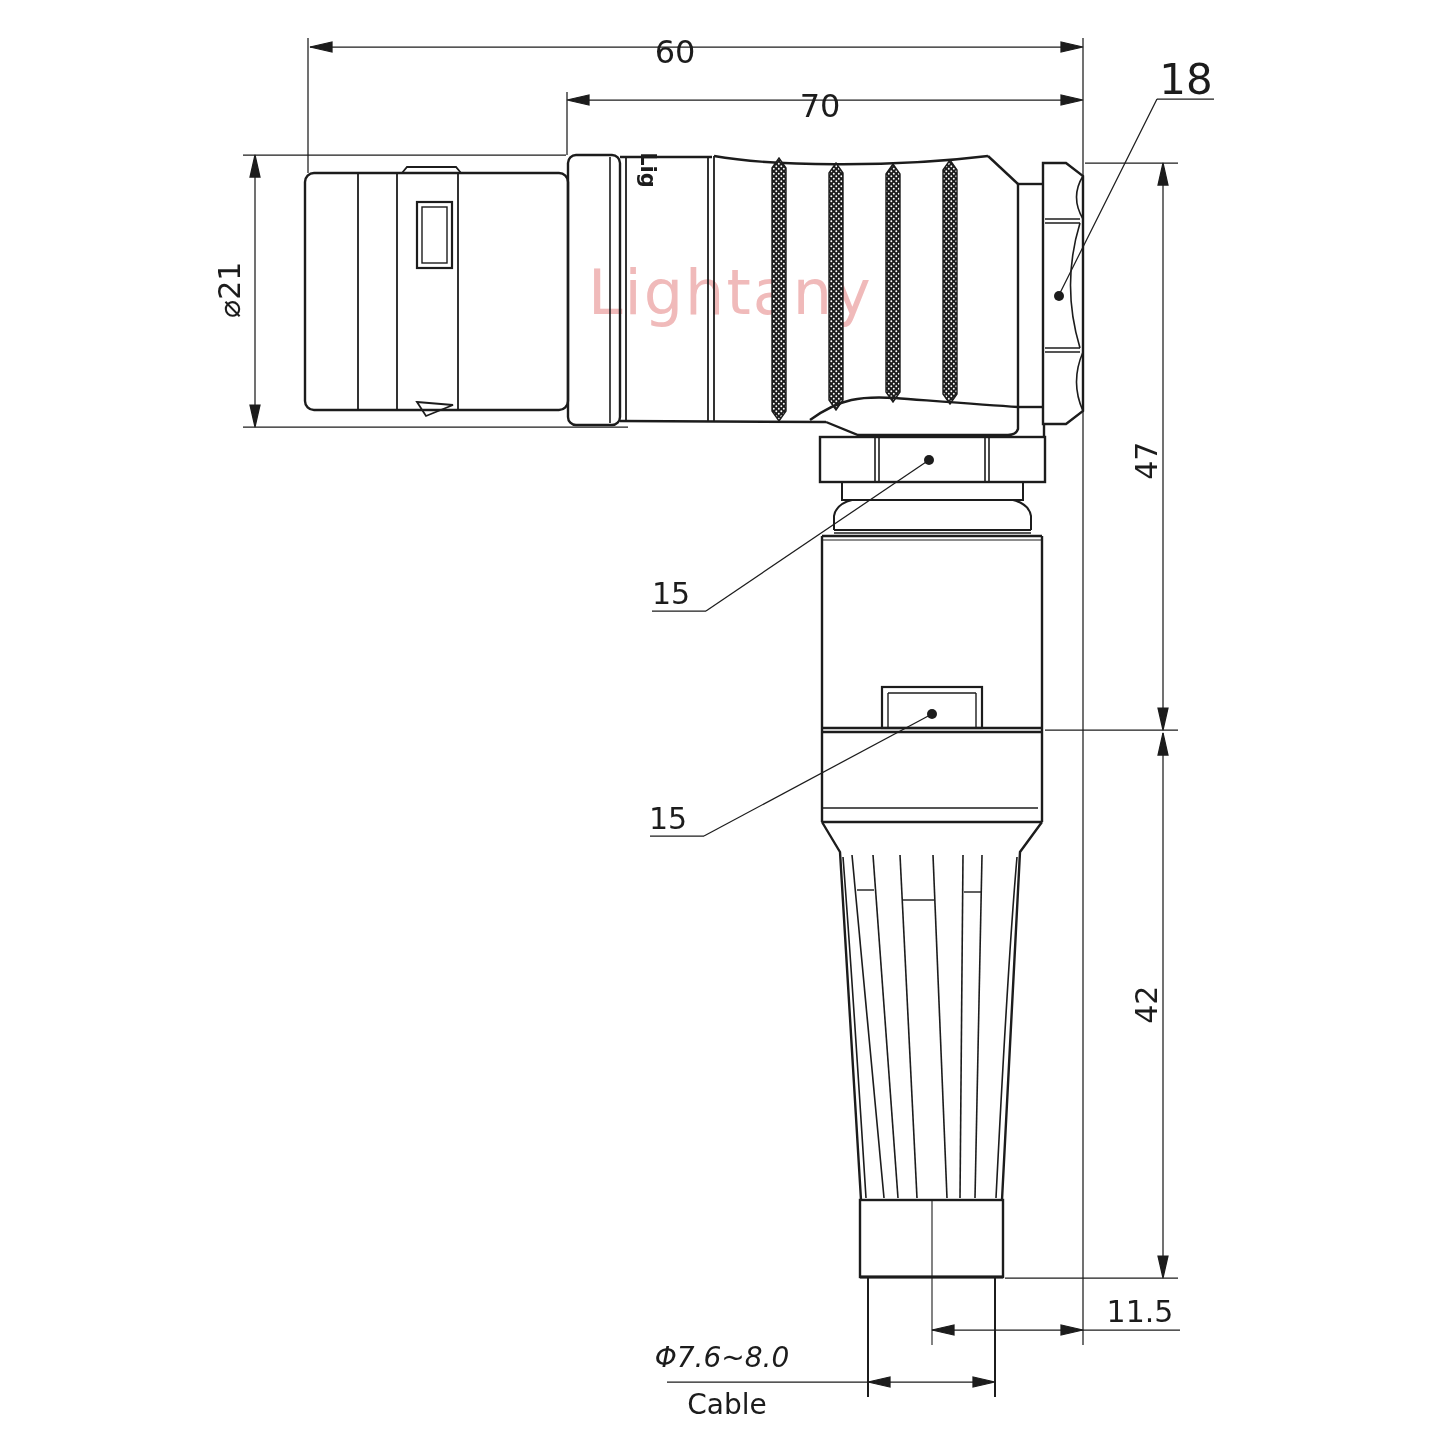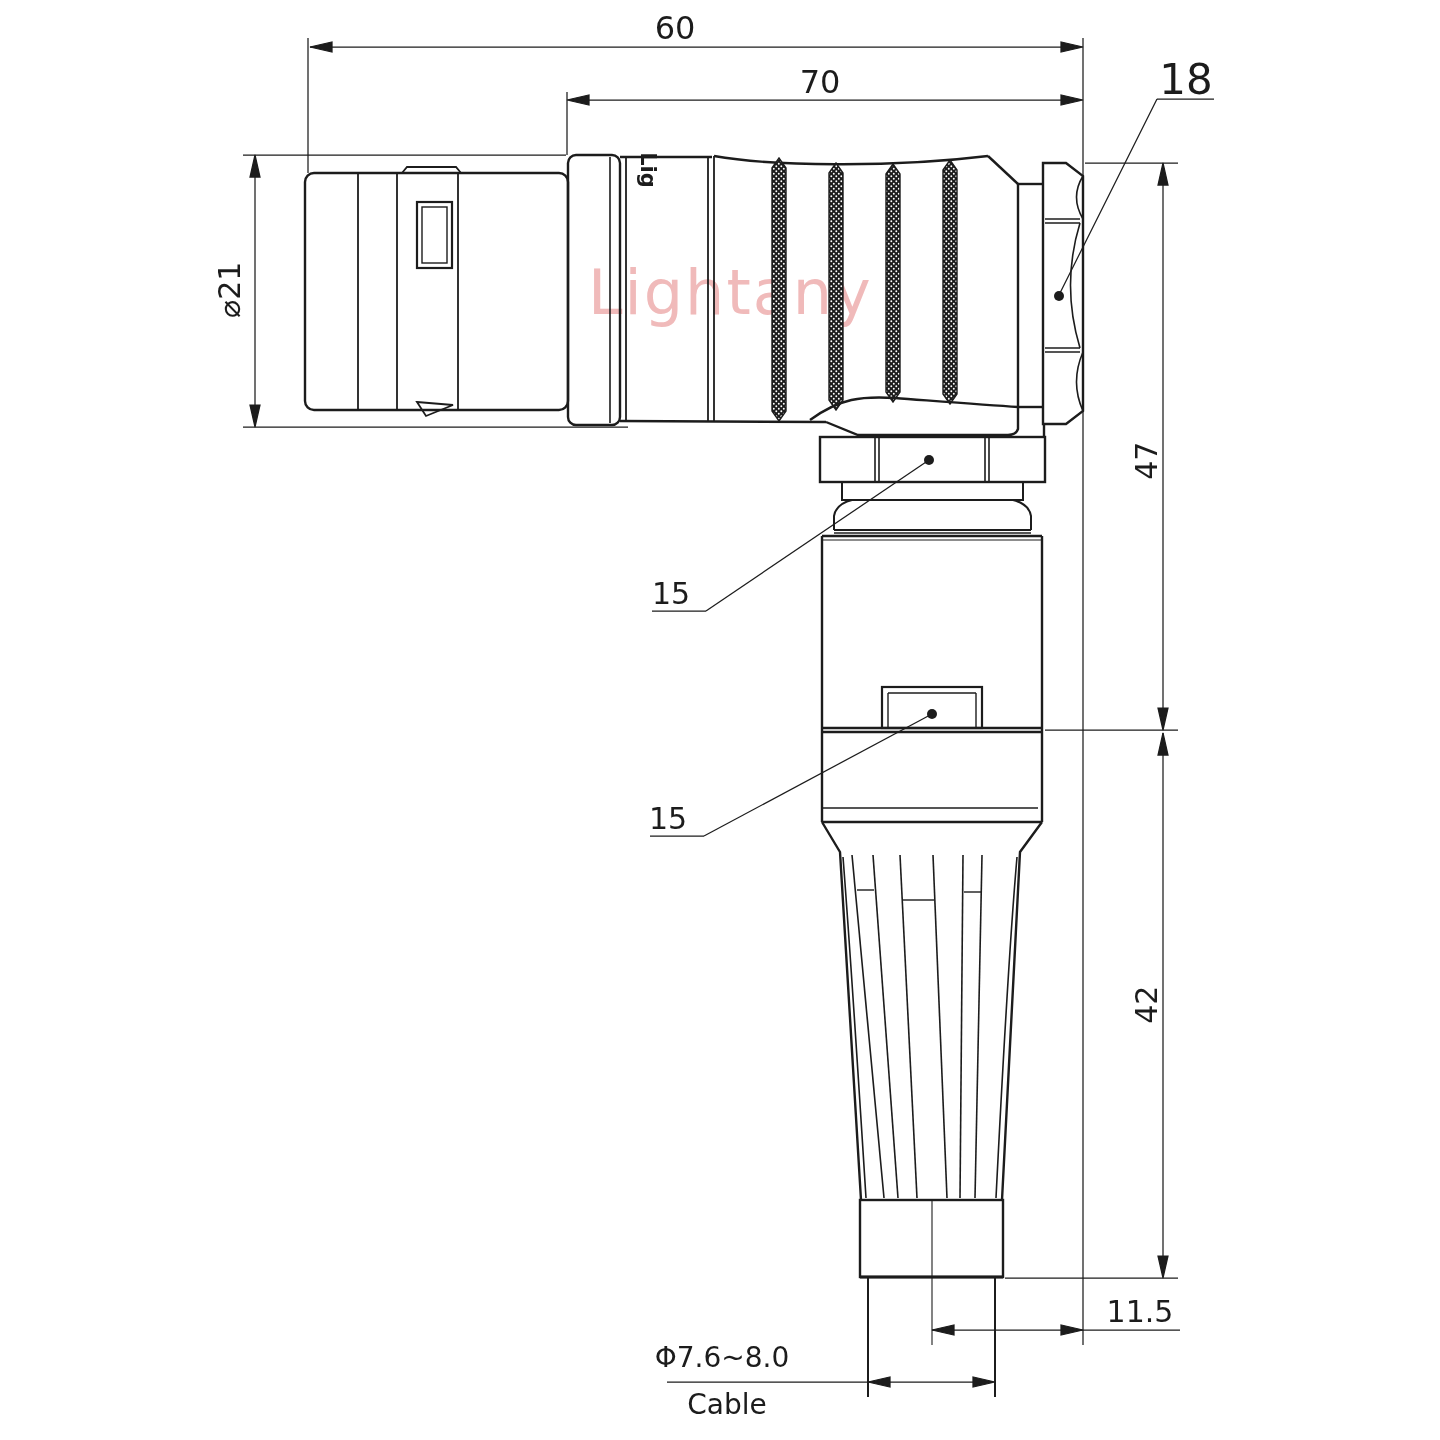--- a/index.html
+++ b/index.html
@@ -17,21 +17,21 @@
   #drawing-svg{position:absolute;left:0;top:0;z-index:2;}
   .lbl{
     position:absolute;
     color:var(--line);
     font-size:30px;
     line-height:1.05;
     text-align:center;
     white-space:nowrap;
     z-index:3;
   }
-  .lbl.lg{font-size:32px;}
+  .lbl.lg{font-size:32px;margin-top:24px;}
   .lbl.rot{transform:rotate(-90deg);transform-origin:center center;}
   #watermark{
     position:absolute;
     left:588px;top:256px;
     z-index:1;
     font-size:62px;
     letter-spacing:2px;
     color:var(--watermark);
     font-weight:400;
   }
@@ -264,21 +264,21 @@
     </g>
   </svg>
 
   <div class="lbl lg" style="left:615px;top:12px;width:120px;">60</div>
   <div class="lbl lg" style="left:760px;top:66px;width:120px;">70</div>
   <div class="lbl" style="left:1146px;top:58px;width:80px;font-size:42px;">18</div>
   <div class="lbl rot" style="left:175px;top:274px;width:110px;">⌀21</div>
   <div class="lbl rot" style="left:1092px;top:445px;width:110px;">47</div>
   <div class="lbl rot" style="left:1092px;top:989px;width:110px;">42</div>
   <div class="lbl" style="left:1080px;top:1296px;width:120px;">11.5</div>
-  <div class="lbl" style="left:642px;top:1343px;width:160px;font-size:28px;">Φ7.6~8.0</div>
+  <div class="lbl" style="left:642px;top:1343px;width:160px;font-size:28px;font-style:italic;">Φ7.6~8.0</div>
   <div class="lbl" style="left:647px;top:1390px;width:160px;font-size:28px;">Cable</div>
   <div class="lbl" style="left:641px;top:578px;width:60px;">15</div>
   <div class="lbl" style="left:638px;top:803px;width:60px;">15</div>
 
   <div id="part-logo">
     <span>Lig</span>
   </div>
 
 </div>
 

